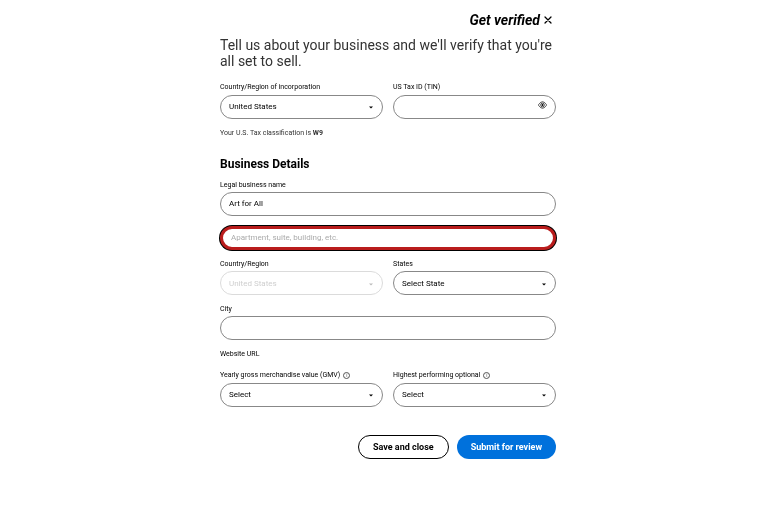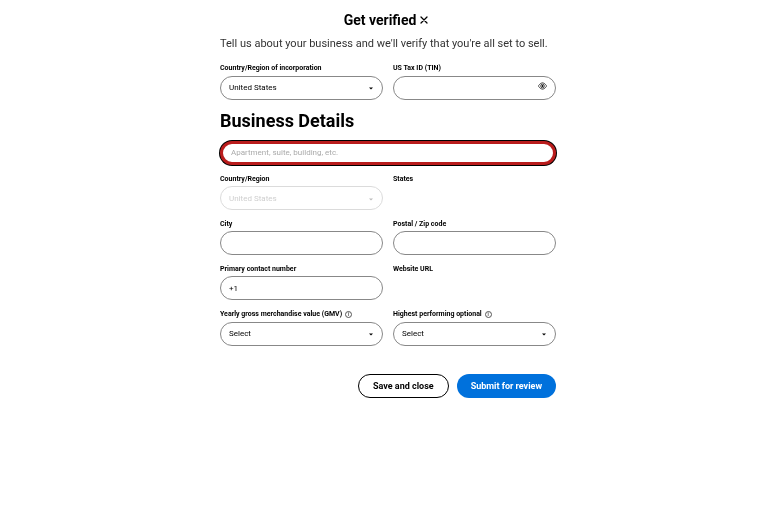--- a/index.html
+++ b/index.html
@@ -1,40 +1,40 @@
 <!DOCTYPE html>
 <html><head>
   <meta charset="utf-8">
   <style>
     * { box-sizing: border-box; margin: 0; padding: 0; font-family: -apple-system, BlinkMacSystemFont, "Segoe UI", Roboto, Arial, sans-serif; }
     body { background: #fff; width: 776px; height: 512px; overflow: hidden; }
     .container { padding: 12px 220px 12px 220px; }
-    .header-row { display: flex; justify-content: center; align-items: flex-start; margin-bottom: 6px; }
+    .header-row { display: flex; justify-content: flex-end; align-items: flex-start; margin-bottom: 6px; font-style: italic; }
     .title { font-size: 14px; font-weight: 700; color: #000; }
     .close-btn { background: none; border: none; cursor: pointer; padding: 2px; color: #000; }
     .close-btn svg { width: 12px; height: 12px; }
-    .subtitle { font-size: 11px; color: #333; margin-bottom: 14px; }
+    .subtitle { font-size: 14px; color: #333; margin-bottom: 14px; }
     .row { display: flex; gap: 10px; }
     .col { flex: 1; display: flex; flex-direction: column; }
-    .label { font-size: 7px; font-weight: 700; color: #000; margin-bottom: 3px; display: flex; align-items: center; gap: 3px; }
+    .label { font-size: 7px; font-weight: 400; color: #000; margin-bottom: 3px; display: flex; align-items: center; gap: 3px; }
     .info-icon { width: 7px; height: 7px; border: 0.6px solid #555; border-radius: 50%; display: inline-flex; align-items: center; justify-content: center; font-size: 5px; color: #555; }
     .input, .select { width: 100%; height: 24px; border: 1px solid #888; border-radius: 12px; padding: 0 8px; font-size: 8px; color: #000; background: #fff; }
     .input::placeholder { color: #aaa; }
     .select-wrap { position: relative; }
     .select { appearance: none; padding-right: 24px; cursor: pointer; }
     .select-caret { position: absolute; right: 8px; top: 50%; transform: translateY(-50%); pointer-events: none; }
     .select-caret svg { width: 8px; height: 8px; }
     .input-disabled { background: #fff; color: #bbb; border-color: #ccc; }
     .input-focused { border: 3px solid #b91c1c; box-shadow: 0 0 0 1px #000; }
     .eye-wrap { position: relative; }
     .eye-btn { position: absolute; right: 8px; top: 50%; transform: translateY(-50%); background: none; border: none; cursor: pointer; padding: 0; }
     .eye-btn svg { width: 11px; height: 11px; }
     .helper { font-size: 7px; color: #333; margin-top: 10px; margin-bottom: 20px; }
     .helper-bold { font-weight: 700; }
-    .section-title { font-size: 18px; font-weight: 700; color: #000; margin-bottom: 10px; }
+    .section-title { font-size: 12px; font-weight: 700; color: #000; margin-bottom: 10px; }
     .mb { margin-bottom: 10px; }
     .footer { display: flex; justify-content: flex-end; gap: 8px; margin-top: 28px; }
     .btn { height: 24px; border-radius: 14px; padding: 0 14px; font-size: 9px; font-weight: 700; cursor: pointer; border: none; }
     .btn-outline { background: #fff; color: #000; border: 1px solid #000; }
     .btn-primary { background: #0071dc; color: #fff; }
   </style>
 </head>
 <body>
 
 <div class="container">
@@ -67,62 +67,69 @@
         <button class="eye-btn">
           <svg viewBox="0 0 24 24">
               <path d="M12 5c-5 0-9 7-9 7s4 7 9 7 9-7 9-7-4-7-9-7zm0 11a4 4 0 1 1 0-8 4 4 0 0 1 0 8z" fill="none" stroke="#000" stroke-width="1.5"></path>
               <circle cx="12" cy="12" r="2" fill="#000"></circle>
             </svg>
         </button>
       </div>
     </div>
   </div>
 
+  <div class="helper">
+    <span>Your U.S. Tax classification is </span><span class="helper-bold">W9</span>
+  </div>
 
   <div class="section-title">Business Details</div>
 
+  <div class="col mb">
+    <div class="label">Legal business name</div>
+    <input class="input" value="Art for All" style="">
+  </div>
 
 
   <div class="col mb">
     <input class="input input-focused" placeholder="Apartment, suite, building, etc." style="">
   </div>
 
   <div class="row mb">
     <div class="col">
       <div class="label">Country/Region</div>
       <div class="select-wrap">
         <select class="select input-disabled" disabled="">
           <option>United States</option>
         </select>
         <span class="select-caret"><svg viewBox="0 0 24 24">
               <path d="M6 9l6 6 6-6" fill="#bbb"></path>
             </svg></span>
       </div>
     </div>
     <div class="col">
       <div class="label">States</div>
+      <div class="select-wrap">
+        <select class="select">
+          <option>Select State</option>
+        </select>
+        <span class="select-caret"><svg viewBox="0 0 24 24">
+              <path d="M6 9l6 6 6-6" fill="#000"></path>
+            </svg></span>
+      </div>
     </div>
   </div>
 
   <div class="row mb">
     <div class="col">
       <div class="label">City</div>
       <input class="input" value="" style="">
     </div>
-    <div class="col">
-      <div class="label">Postal / Zip code</div>
-      <input class="input" value="" style="">
-    </div>
   </div>
 
   <div class="row mb">
-    <div class="col">
-      <div class="label">Primary contact number</div>
-      <input class="input" value="+1" style="">
-    </div>
     <div class="col">
       <div class="label">Website URL</div>
     </div>
   </div>
 
   <div class="row mb">
     <div class="col">
       <div class="label">
         <span>Yearly gross merchandise value (GMV)</span>
         <span class="info-icon">i</span>

